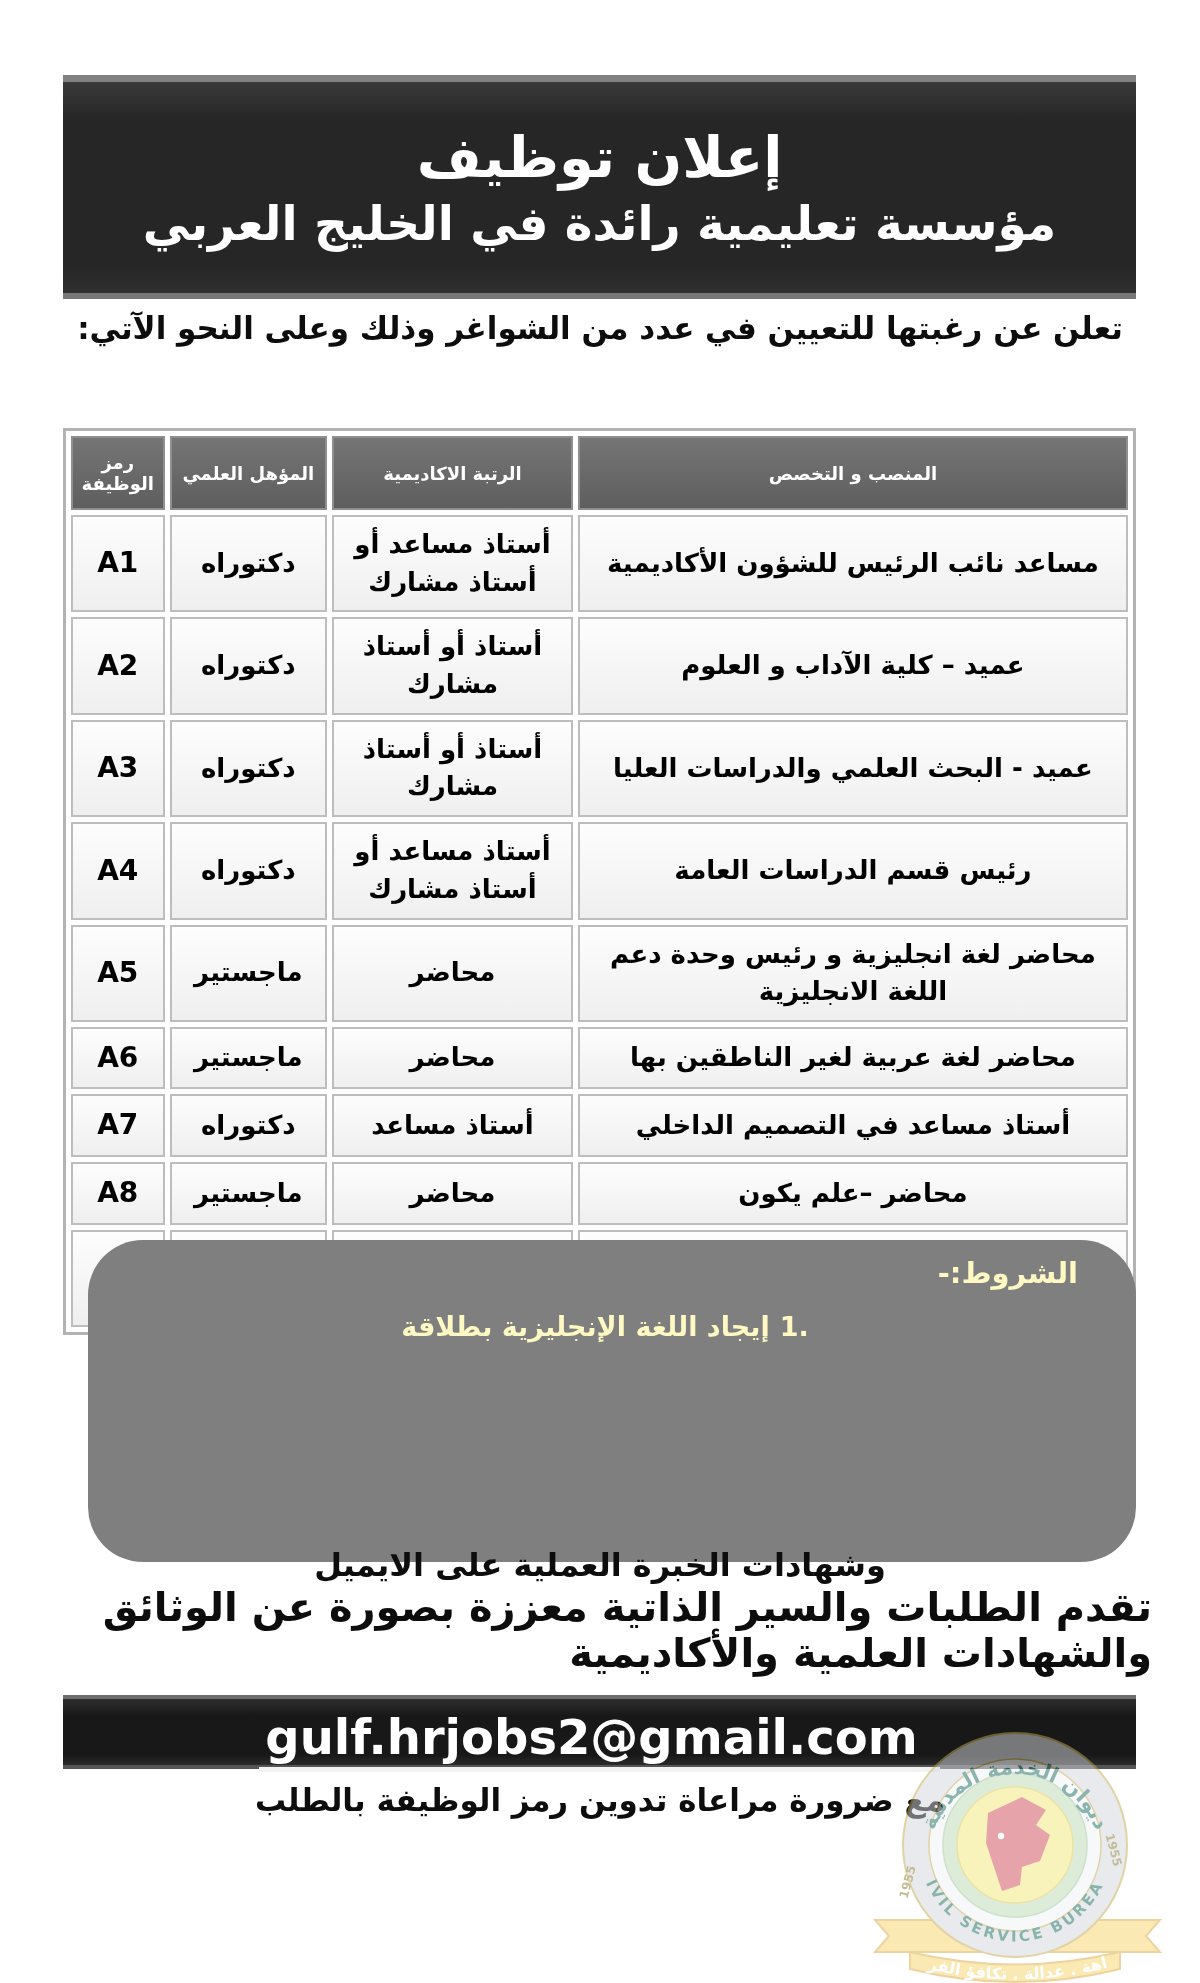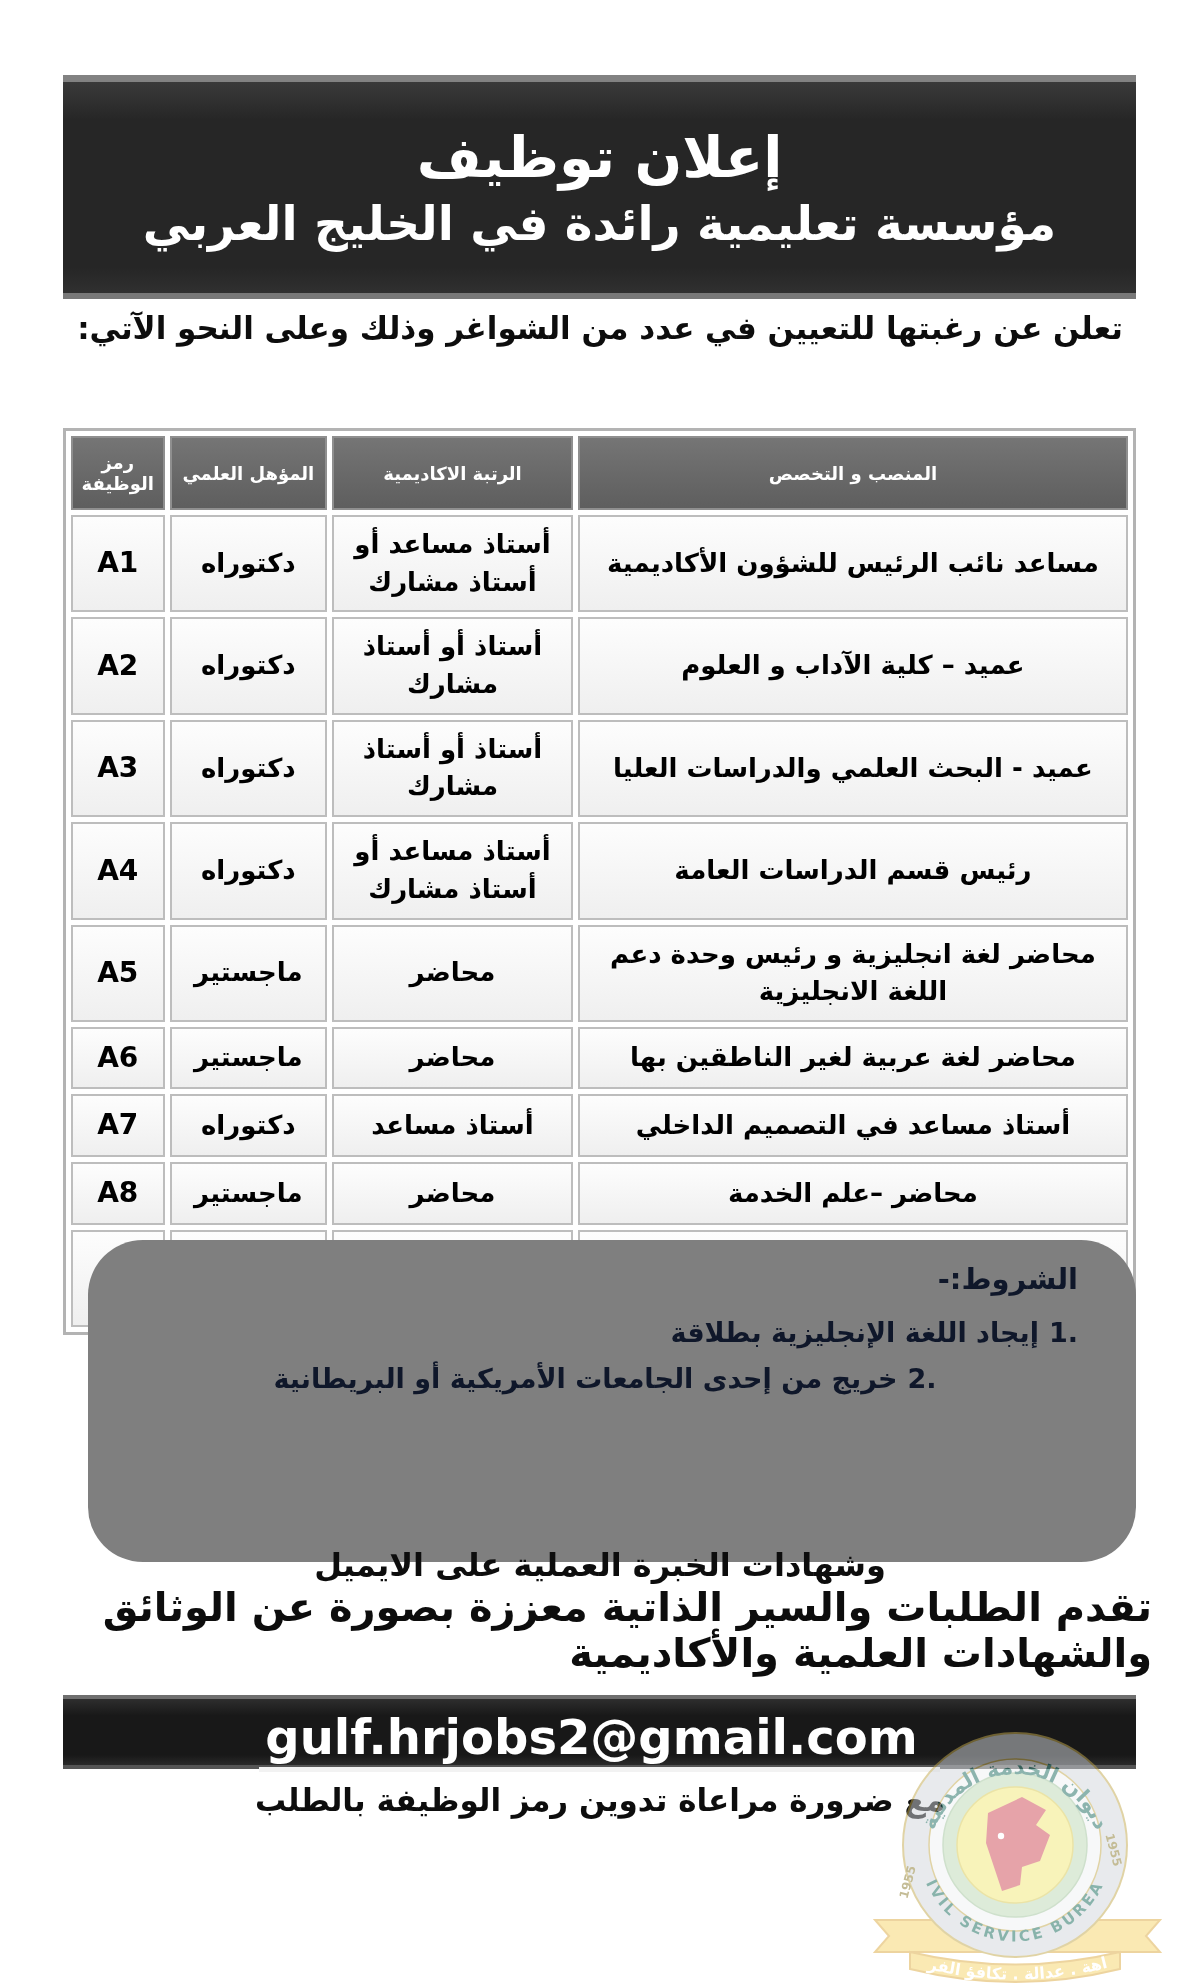--- a/index.html
+++ b/index.html
@@ -47,22 +47,22 @@
   }
   .col-position{width:54%;}
   .col-rank{width:23.5%;}
   .col-qualification{width:13.5%;}
   .col-code{width:9%;}
   td.col-code{font-size:28px; font-family:"DejaVu Sans", sans-serif;}
 
   
   .conditions-box{
     position:absolute; left:88px; top:1240px; width:1048px; height:322px;
-    background:var(--conditions_bg); border-radius:55px; color:#0f172a;
-    padding:22px 58px 24px 44px; direction:rtl;
+    background:var(--conditions_bg); border-radius:55px; color:#fef9c3;
+    padding:16px 58px 24px 44px; direction:rtl;
   }
   .conditions-title{font-size:29px; font-weight:bold; margin-bottom:14px;}
   .cond-item{font-size:27px; font-weight:bold; line-height:1.72; text-align:right;}
   .cond-item:last-child{text-align:center;}
   .cond-num{direction:ltr; unicode-bidi:isolate; display:inline-block; margin-left:10px;}
 
   
   .apply-line1{position:absolute; left:0; top:1584px; width:1152px; text-align:right;
     font-size:40px; font-weight:bold; color:var(--text_black);}
   .apply-line2{position:absolute; left:0; top:1546px; width:1200px; text-align:center;
@@ -146,39 +146,38 @@
           <td class="col-qualification">ماجستير</td>
           <td class="col-code">A6</td>
         </tr>
         <tr>
           <td class="col-position">أستاذ مساعد في التصميم الداخلي</td>
           <td class="col-rank">أستاذ مساعد</td>
           <td class="col-qualification">دكتوراه</td>
           <td class="col-code">A7</td>
         </tr>
         <tr>
-          <td class="col-position">محاضر –علم الخدمة</td>
+          <td class="col-position">محاضر –علم يكون</td>
           <td class="col-rank">محاضر</td>
           <td class="col-qualification">ماجستير</td>
           <td class="col-code">A8</td>
         </tr>
         <tr>
           <td class="col-position">مبرمج في قسم تطوير التطبيقات – خبرة في تطوير أنظمة باستخدام Apex</td>
           <td class="col-rank">-</td>
           <td class="col-qualification">بكالوريوس</td>
           <td class="col-code">A9</td>
         </tr>
       </tbody>
   </table>
 
   <div class="conditions-box">
     <div class="conditions-title">الشروط:-</div>
     <div id="conditions-list">
         <div class="cond-item"><span class="cond-num">1.</span><span>إيجاد اللغة الإنجليزية بطلاقة</span></div>
-        <div class="cond-item"><span class="cond-num">2.</span><span>خريج من إحدى الجامعات الأمريكية أو البريطانية</span></div>
       </div>
   </div>
 
   <div class="apply-line1">تقدم الطلبات والسير الذاتية معززة بصورة عن الوثائق والشهادات العلمية والأكاديمية</div>
   <div class="apply-line2">وشهادات الخبرة العملية على الايميل</div>
 
   <div class="email-bar">
     <span class="email-link">gulf.hrjobs2@gmail.com</span>
   </div>
 

